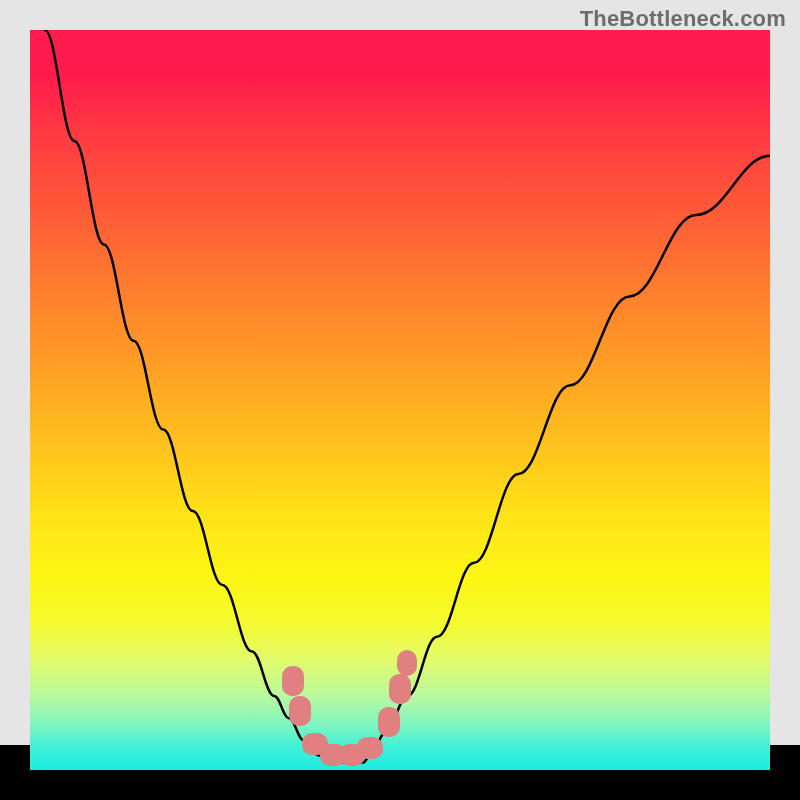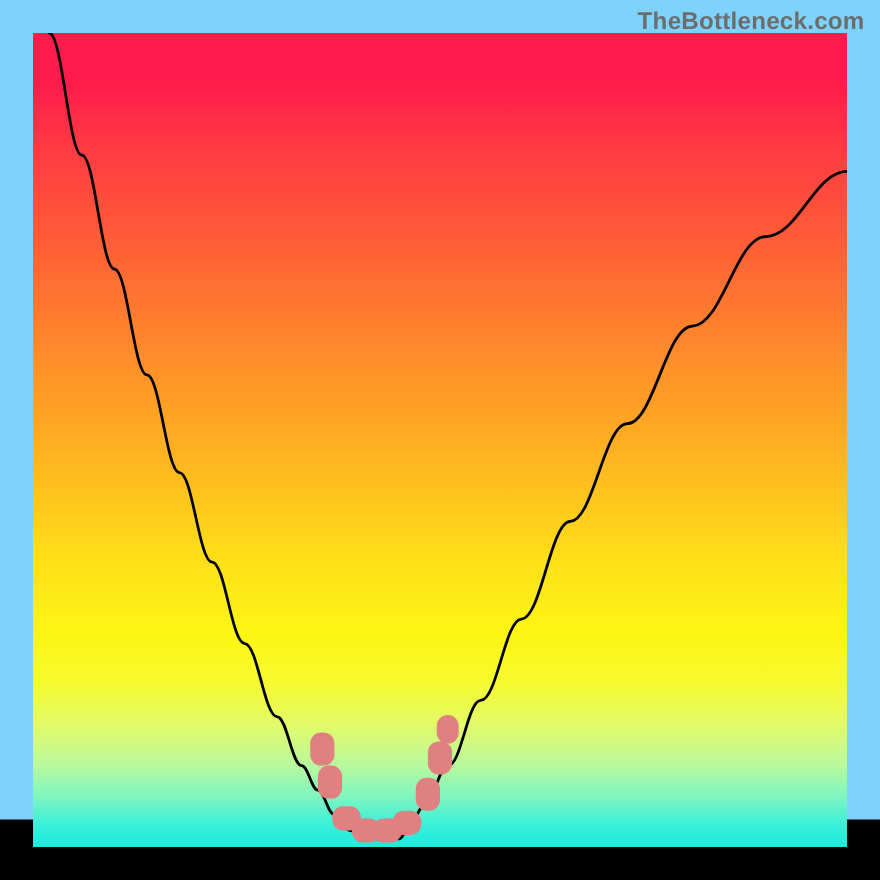--- a/index.html
+++ b/index.html
@@ -1,20 +1,20 @@
 <!DOCTYPE html>
 <html><head>
   <meta charset="utf-8">
   <style>
     * { margin: 0; padding: 0; box-sizing: border-box; }
     html, body { width: 800px; height: 800px; overflow: hidden; background: #000; }
     .frame {
       width: 800px;
       height: 745px;
-      background: #7dd3fc;
+      background: #e5e5e5;
       position: relative;
     }
     .plot-area {
       position: absolute;
       left: 30px;
       top: 30px;
       width: 740px;
       height: 740px;
       background: linear-gradient(to bottom,
         #ff1b4b 0%,

